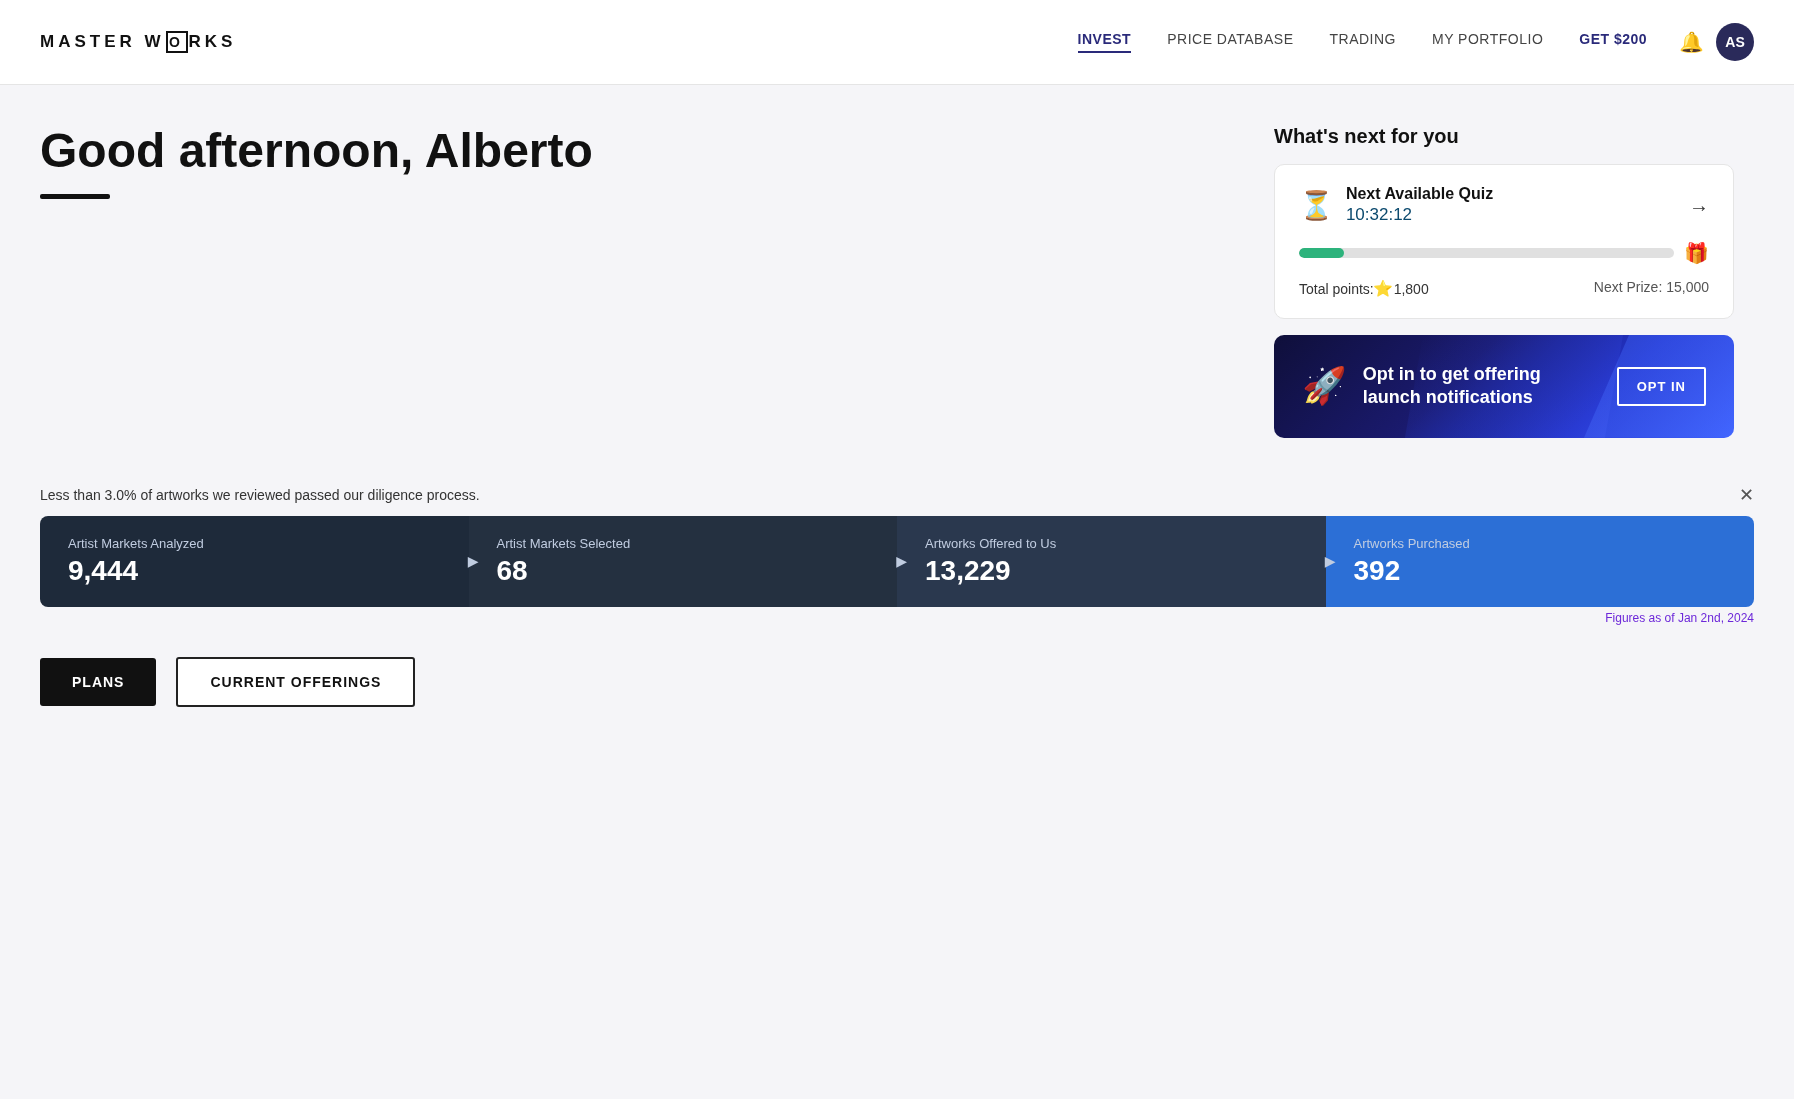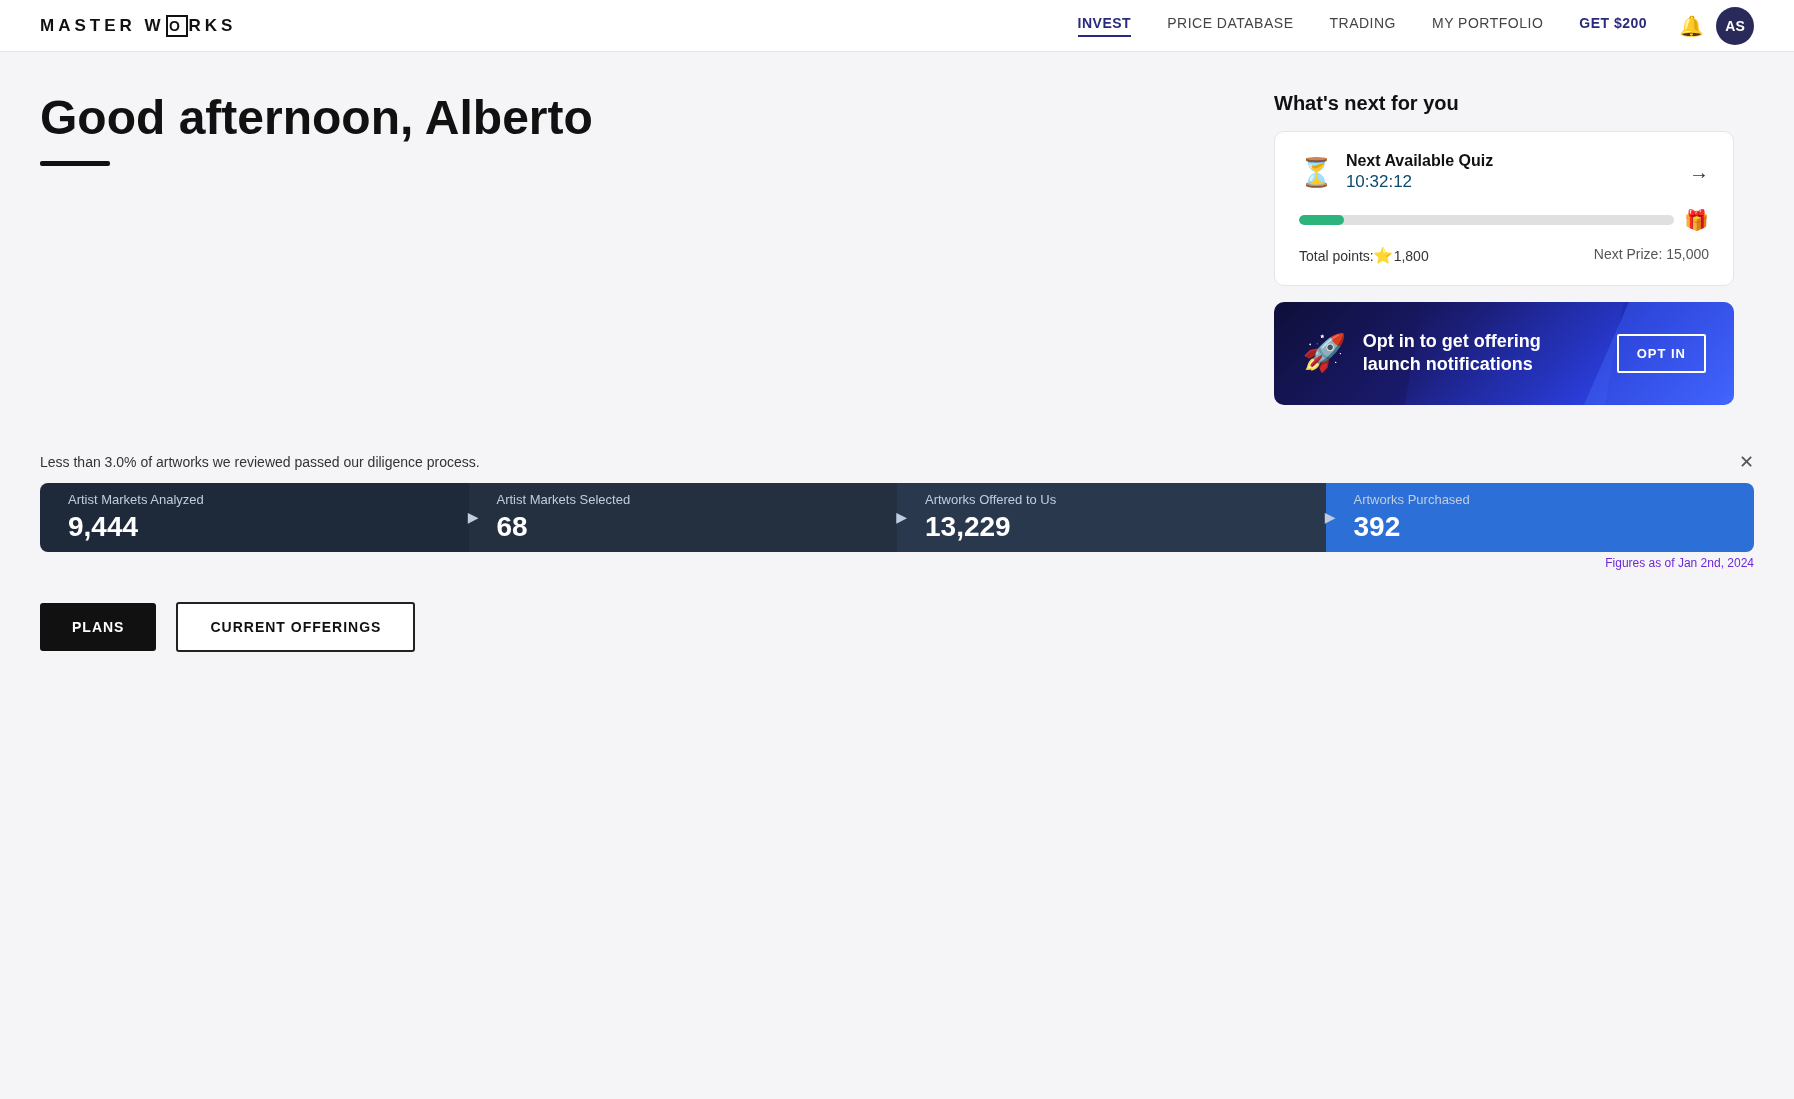--- a/index.html
+++ b/index.html
@@ -10,21 +10,21 @@
       color: #1a1a2e;
     }
 
     
     .header {
       background: #fff;
       border-bottom: 1px solid #e5e5e5;
       display: flex;
       align-items: center;
       padding: 0 40px;
-      height: 52px;
+      height: 85px;
       position: relative;
     }
     .logo {
       display: flex;
       align-items: center;
       font-size: 17px;
       font-weight: 600;
       letter-spacing: 4px;
       color: #111;
       text-transform: uppercase;
@@ -286,21 +286,21 @@
       line-height: 1;
     }
     .stats-grid {
       display: flex;
       border-radius: 8px;
       overflow: hidden;
       width: 100%;
     }
     .stat-block {
       flex: 1;
-      padding: 9px 28px;
+      padding: 20px 28px;
       position: relative;
       display: flex;
       flex-direction: column;
       gap: 4px;
     }
     .stat-block:nth-child(1) { background: #1e2a3a; }
     .stat-block:nth-child(2) { background: #243040; }
     .stat-block:nth-child(3) { background: #2a384e; }
     .stat-block:nth-child(4) { background: #2c6fd6; }
     .stat-label {

